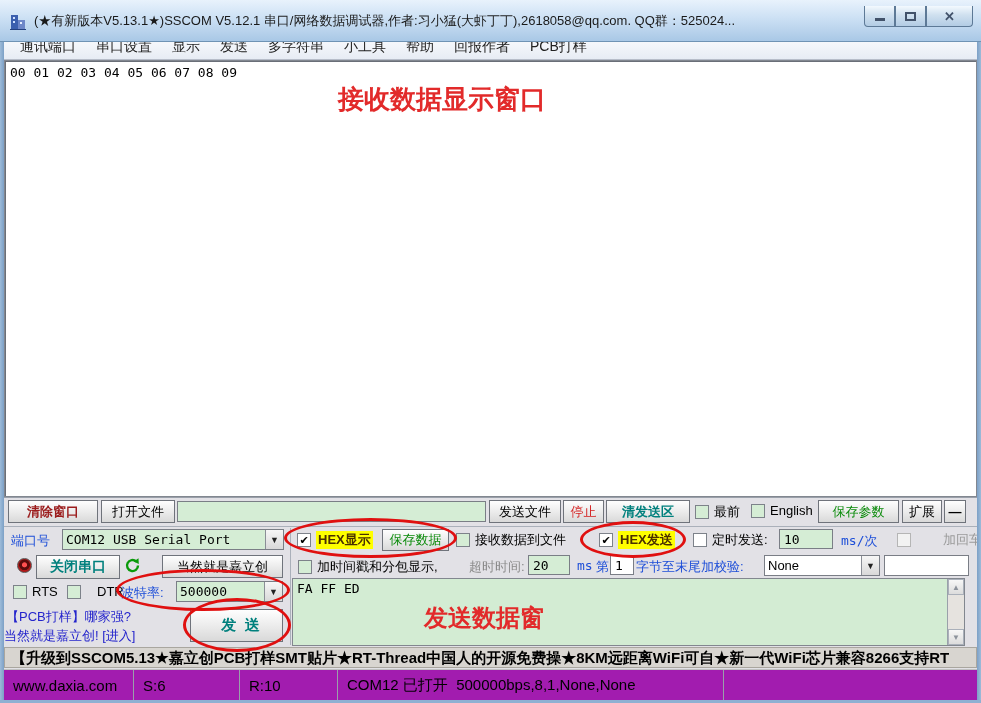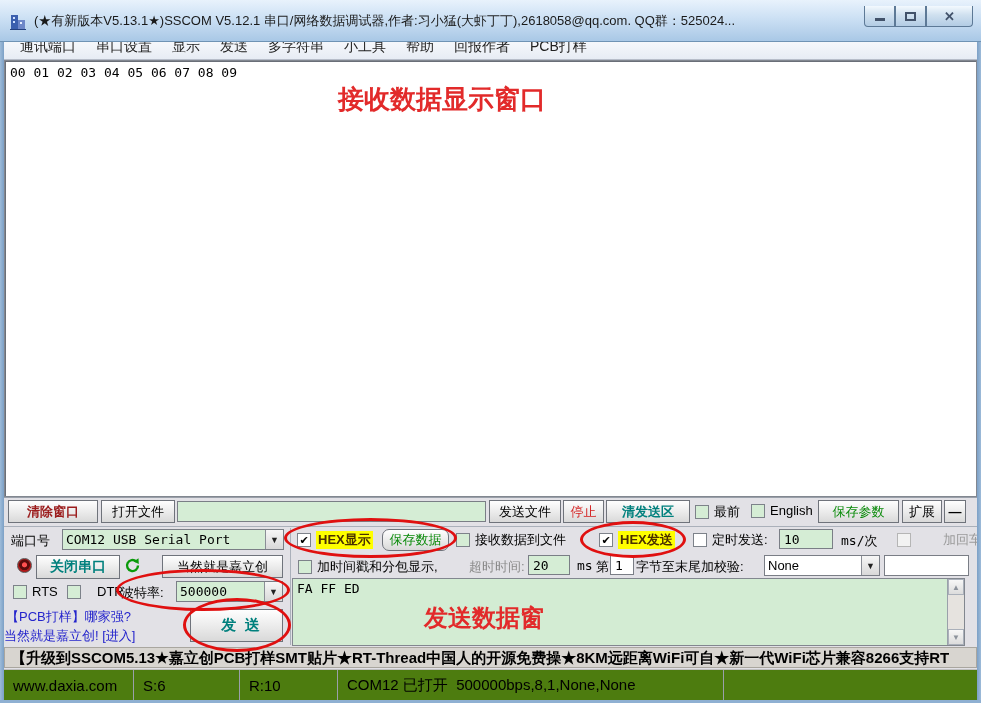--- a/index.html
+++ b/index.html
@@ -54,21 +54,21 @@
   .panel{position:absolute;left:4px;top:497px;width:973px;height:149px;background:#e2e1e6;border-top:1px solid #9aa0aa;}
   .hsep{position:absolute;left:4px;top:526px;width:973px;height:1px;background:#aab0ba;}
   .vsep{position:absolute;left:290px;top:528px;width:1px;height:117px;background:#aab0ba;}
   .btn{
     position:absolute;height:23px;border:1px solid #6f737b;
     background:linear-gradient(#fefefe,#ececec 50%,#d9d9d9);
     font-size:13px;font-family:"Liberation Sans",sans-serif;
     display:flex;align-items:center;justify-content:center;
     padding:0;white-space:pre;cursor:default;
   }
-  .lbl{position:absolute;font-size:13px;color:#000000;white-space:pre;}
+  .lbl{position:absolute;font-size:13px;color:#1d4ed8;white-space:pre;}
   .lbl.gray{color:#8a8a8a;}
   .field{
     position:absolute;height:21px;border:1px solid #7a7e86;background:#d5edd5;
     font:13px "DejaVu Sans Mono",monospace;padding:2px 4px;white-space:pre;overflow:hidden;
   }
   .field.white{background:#fff;}
   .combo{position:absolute;height:21px;border:1px solid #7a7e86;background:#fff;display:flex;}
   .combo .ctxt{flex:1;font:13px "DejaVu Sans Mono",monospace;padding:2px 3px;white-space:pre;overflow:hidden;}
   .combo.green .ctxt{background:#d5edd5;}
   .combo .carr{width:18px;border-left:1px solid #8a8e96;background:linear-gradient(#f6f6f6,#d9d9d9);
@@ -101,21 +101,21 @@
   .scr-btn{position:absolute;left:0;width:16px;height:16px;background:linear-gradient(#f7f7f7,#dcdcdc);
     border:1px solid #aab0ba;font-size:8px;color:#8d939c;display:flex;align-items:center;justify-content:center;}
   .scr-up{top:0;} .scr-down{bottom:0;}
   
   .marquee{
     position:absolute;left:4px;top:647px;width:973px;height:21px;
     background:#d8d5d0;border:1px solid #a9a69f;
     font-size:15px;font-weight:700;color:#000;line-height:19px;
     white-space:nowrap;overflow:hidden;padding-left:6px;z-index:2;
   }
-  .statusbar{position:absolute;left:4px;top:669px;width:973px;height:31px;background:#4d7c0f;border-top:1px solid #c0c0c0;display:flex;z-index:2;}
+  .statusbar{position:absolute;left:4px;top:669px;width:973px;height:31px;background:#a21caf;border-top:1px solid #c0c0c0;display:flex;z-index:2;}
   .status-cell{
     border-right:1px solid #9aa0aa;height:100%;display:flex;align-items:center;
     padding-left:9px;font-size:15px;color:#000;white-space:pre;
   }
   
   .red-ellipse{position:absolute;border:3px solid #e01010;border-radius:50%;pointer-events:none;z-index:40;}
   .red-note{position:absolute;color:#e22a2a;font-weight:bold;z-index:30;pointer-events:none;font-family:"Liberation Serif",serif;}
 </style>
 </head>
 <body>
@@ -189,21 +189,21 @@
 
   <span class="lbl" style="left:11px;top:532px;">端口号</span>
   <div class="combo green" style="left:62px;top:529px;width:222px;">
     <span class="ctxt">COM12 USB Serial Port</span>
     <span class="carr">▼</span>
   </div>
   <span class="cb" style="left:297px;top:531px;">
     <span class="box white">✔</span>
     <span class="hl-yellow">HEX显示</span>
   </span>
-  <button class="btn txt-green" style="left:382px;top:529px;width:67px;height:22px;border-radius:7px;">保存数据</button>
+  <button class="btn txt-green" style="left:382px;top:529px;width:67px;height:22px;">保存数据</button>
   <span class="cb" style="left:456px;top:531px;">
     <span class="box"></span>
     <span>接收数据到文件</span>
   </span>
   <span class="cb" style="left:599px;top:531px;">
     <span class="box white">✔</span>
     <span class="hl-yellow">HEX发送</span>
   </span>
   <span class="cb" style="left:693px;top:531px;">
     <span class="box white"></span>

